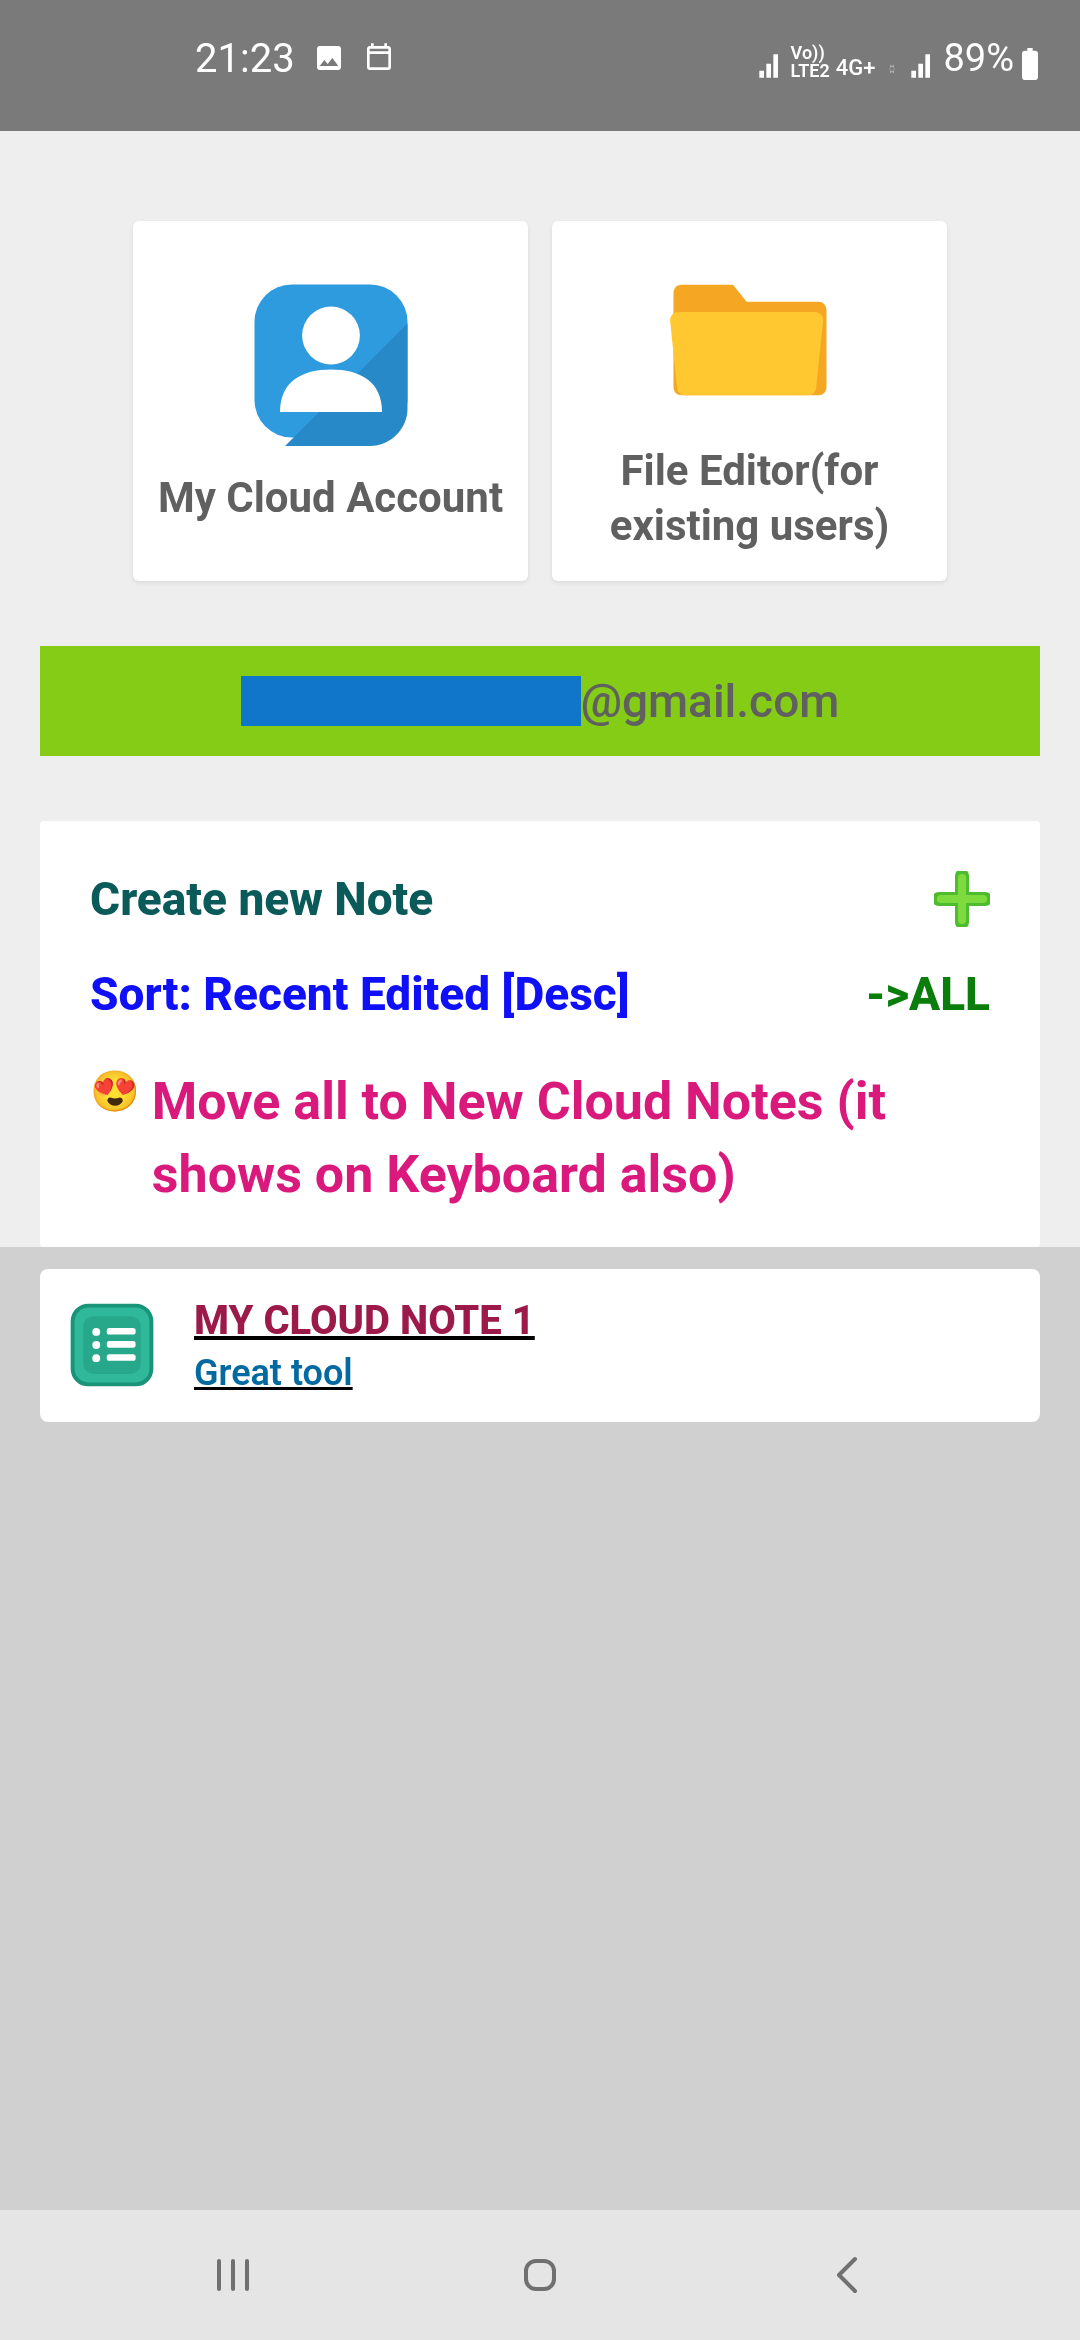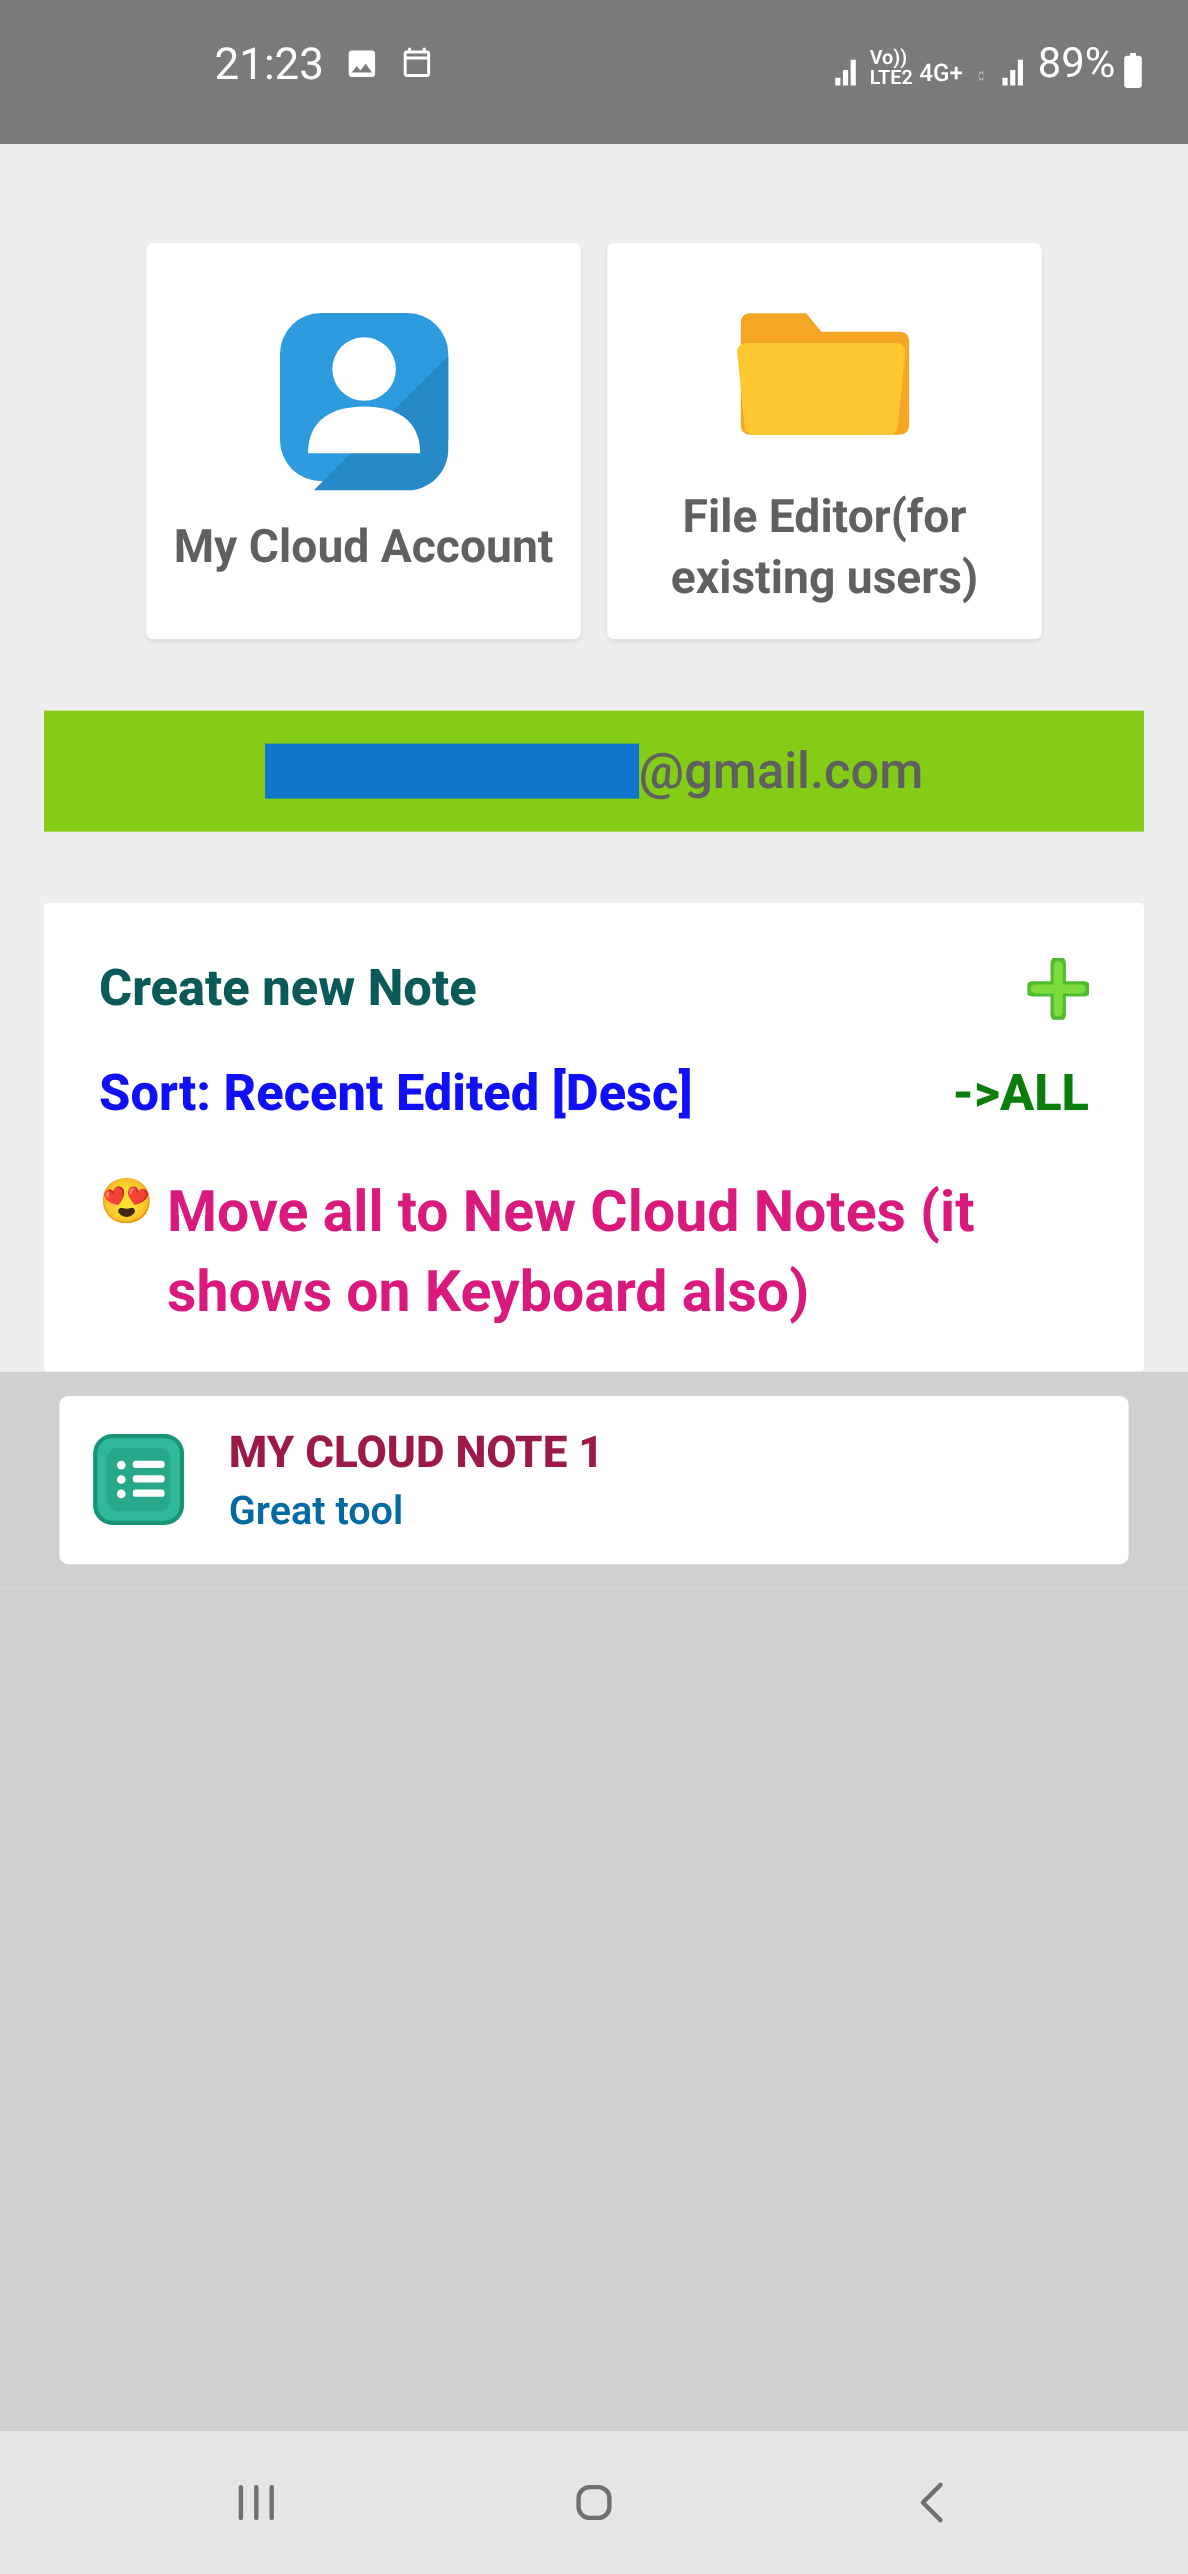--- a/index.html
+++ b/index.html
@@ -166,21 +166,22 @@
       padding: 22px;
       margin: 0 -40px;
     }
     .note-item {
       background: #fff;
       border-radius: 8px;
       padding: 28px 30px;
       display: flex;
       align-items: center;
       gap: 40px;
-      margin: 0 32px;
+      margin: 0 18px;
+      text-decoration: underline;
     }
     .note-icon {
       width: 84px;
       height: 84px;
       flex-shrink: 0;
     }
     .note-text {
       display: flex;
       flex-direction: column;
       gap: 8px;

